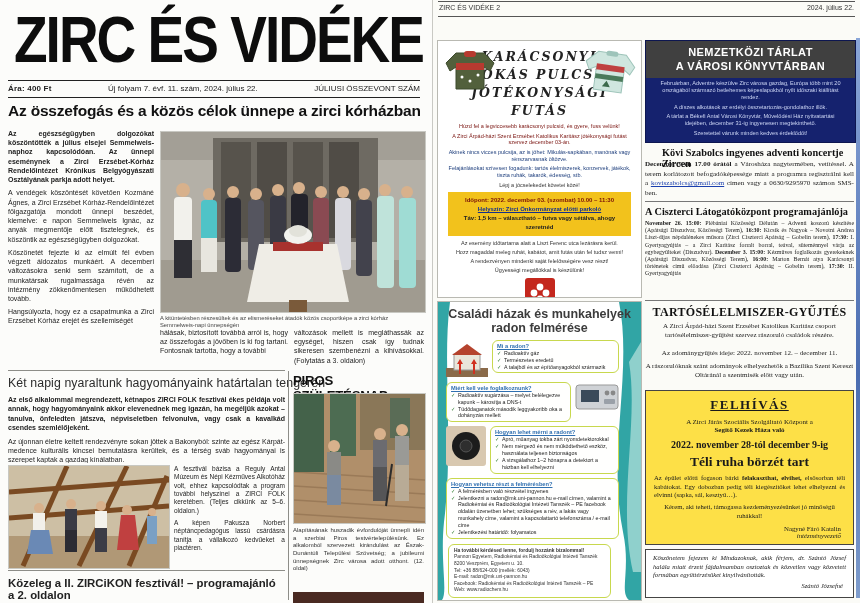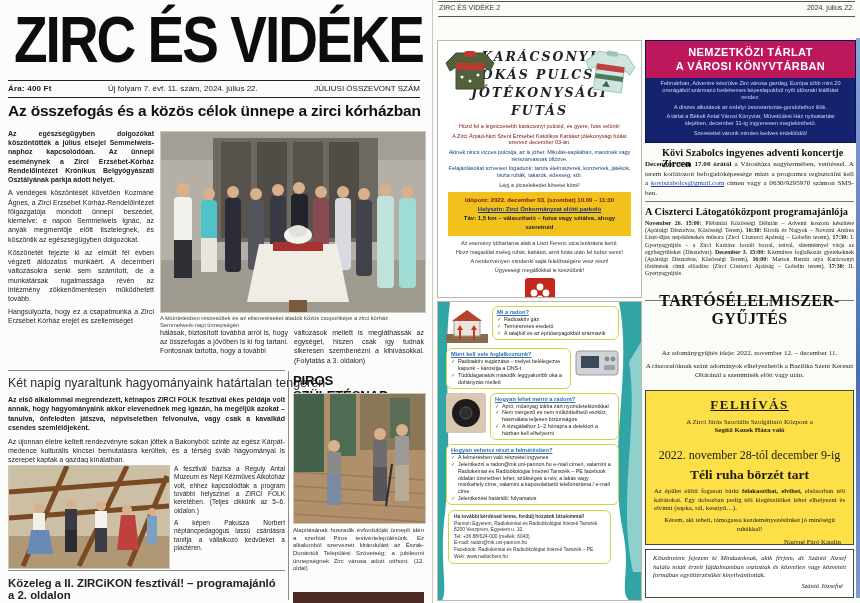--- a/index.html
+++ b/index.html
@@ -69,43 +69,43 @@
   .rhead{font-size:5.7px;font-weight:700;color:#2f6fb0;text-decoration:underline;margin-bottom:1px;}
   .rbox ul{margin:0;padding:0;list-style:none;}
   .rbox li{font-size:5.3px;line-height:1.3;color:#222;padding-left:7px;position:relative;text-align:left;}
   .rbox li::before{content:"✓";position:absolute;left:0;color:#2a7a2a;}
   .rcontact{position:relative;z-index:3;margin:5px 30px 0 10px;border:1.3px solid #c8d84e;border-radius:6px;
             padding:3px 5px;font-size:4.9px;line-height:1.35;color:#333;text-align:left;}
   .rcontact .first{font-weight:700;}
   .tealband{position:absolute;top:0;height:298px;z-index:1;}
   .navy{left:212px;top:40px;width:209px;height:101px;background:#15226e;border:1px solid #0d1650;
         text-align:center;overflow:hidden;}
-  .navy-titlewrap{background:#be185d;padding:5px 2px 4px;}
+  .navy-titlewrap{background:#404040;padding:5px 2px 4px;}
   .navy-t{color:#fff;font-weight:700;font-size:11px;letter-spacing:.4px;line-height:1.25;}
   .navy-lines div{font-size:5.6px;color:#ccd5f4;margin:2.6px 10px;line-height:1.25;}
   .rh{position:absolute;left:212px;width:209px;font-family:"Liberation Serif",serif;font-weight:700;
       color:#111;}
   .concert-h{top:147px;font-size:10.3px;margin-left:17px;}
   .concert-b{position:absolute;left:212px;top:160px;width:209px;font-family:"Liberation Serif",serif;
              font-size:7.1px;line-height:1.35;text-align:justify;color:#222;}
   .linklike{color:#1a3fae;text-decoration:underline;}
   .rdiv{position:absolute;left:212px;width:209px;border-top:1px solid #777;}
   .cist-h{top:206px;font-size:10.3px;}
   .cist-b{position:absolute;left:212px;top:220px;width:209px;height:76px;overflow:hidden;
           font-family:"Liberation Serif",serif;font-size:5.9px;line-height:1.22;text-align:justify;color:#222;}
-  .food-t{position:absolute;left:212px;top:292px;width:209px;text-align:center;
-          font-family:"Liberation Serif",serif;font-weight:700;font-size:16px;letter-spacing:.3px;color:#111;}
+  .food-t{position:absolute;left:212px;top:305px;width:209px;text-align:center;
+          font-family:"Liberation Serif",serif;font-weight:700;font-size:12px;letter-spacing:.3px;color:#111;}
   .food-p{position:absolute;left:212px;width:209px;font-family:"Liberation Serif",serif;font-size:7px;
           line-height:1.3;text-align:center;color:#222;}
   .call{position:absolute;left:212px;top:390px;width:207px;height:153px;border:1.5px solid #444;
         background:#fde047;font-family:"Liberation Serif",serif;text-align:center;overflow:hidden;}
   .call-t{font-size:13px;font-weight:700;text-decoration:underline;letter-spacing:1.5px;margin-top:6px;}
   .call-l1{font-size:7px;margin-top:5px;}
   .call-l1b{font-size:7px;font-weight:700;}
-  .call-d{font-size:12px;font-weight:400;margin-top:14px;}
+  .call-d{font-size:10px;font-weight:700;margin-top:5px;}
   .call-sub{font-size:13.5px;font-weight:700;margin-top:4px;}
   .call-p{font-size:6.7px;line-height:1.3;text-align:justify;margin:4px 8px 0;}
   .call-p2{font-size:6.7px;line-height:1.3;margin:3px 10px 0;}
   .call-sig{font-size:6.8px;text-align:right;margin:4px 12px 0;}
   .call-role{font-style:italic;}
   .cond{position:absolute;left:212px;top:549px;width:207px;height:47px;border:1px solid #444;
         background:#fff;font-family:"Liberation Serif",serif;overflow:hidden;}
   .cond-p{font-size:6.6px;font-style:italic;line-height:1.3;text-align:justify;margin:4px 7px 0;}
   .cond-sig{font-size:6.6px;font-style:italic;text-align:right;margin:2px 10px 0;}
   .bluestrip{position:absolute;right:1px;top:38px;width:4px;height:560px;
@@ -322,20 +322,24 @@
     </div>
 
     <div class="boxposter radon">
       <svg class="tealband" style="left:0;width:20px;" width="20" height="298" viewBox="0 0 20 298" preserveAspectRatio="none">
         <path d="M0,0 L12,0 C4,60 16,140 6,220 C2,260 10,290 4,298 L0,298 Z" fill="#31a5a5"></path>
       </svg>
       <svg class="tealband" style="right:0;width:52px;" width="52" height="298" viewBox="0 0 52 298" preserveAspectRatio="none">
         <path d="M52,0 L30,0 C44,70 18,150 34,230 C42,268 30,290 40,298 L52,298 Z" fill="#31a5a5"></path>
         <path d="M52,40 L40,60 C50,120 28,200 44,270 L52,270 Z" fill="#8fd0cc"></path>
       </svg>
+      <div class="radon-title">
+        <div>Családi házak és munkahelyek</div>
+        <div>radon felmérése</div>
+      </div>
       <div class="rrow">
         <svg width="42" height="38" viewBox="0 0 42 38" style="flex:0 0 auto;">
           <rect x="0" y="28" width="42" height="9" fill="#8a6a4a"></rect>
           <rect x="8" y="14" width="26" height="16" fill="#e9e5da" stroke="#999"></rect>
           <polygon points="6,15 21,4 36,15" fill="#b5432e"></polygon>
           <g stroke="#d03020" stroke-width="2">
               <line x1="14" y1="34" x2="14" y2="22"></line>
               <line x1="28" y1="34" x2="28" y2="22"></line>
             </g>
           <polygon points="14,19 11,24 17,24" fill="#d03020"></polygon>
@@ -421,20 +425,21 @@
     </div>
     <div class="rdiv" style="top:201px"></div>
 
     <div class="rh cist-h">A Ciszterci Látogatóközpont programajánlója</div>
     <div class="cist-b">
       <b>November 26. 15:00:</b><span> Plébániai Közösségi Délután – Adventi koszorú készítése (Apátsági Díszudvar, Közösségi Terem), </span><b>16:30:</b><span> Kicsik és Nagyok – Novotni Andrea Liszt-díjas népdalénekes műsora (Zirci Ciszterci Apátság – Gobelin terem), </span><b>17:30:</b><span> I. Gyertyagyújtás – a Zirci Karitász forralt borral, teával, süteménnyel várja az egybegyűlteket (Díszudvar). </span><b>December 3. 15:00:</b><span> Kézműves foglalkozás gyerekeknek (Apátsági Díszudvar, Közösségi Terem), </span><b>16:00:</b><span> Marton Bernát atya Karácsonyi történetek című előadása (Zirci Ciszterci Apátság – Gobelin terem), </span><b>17:30:</b><span> II. Gyertyagyújtás</span>
     </div>
     <div class="rdiv" style="top:300px"></div>
 
     <div class="food-t">TARTÓSÉLELMISZER-GYŰJTÉS</div>
+    <div class="food-p" style="top:322px">A Zirci Árpád-házi Szent Erzsébet Katolikus Karitász csoport tartósélelmiszer-gyűjtést szervez rászoruló családok részére.</div>
     <div class="food-p" style="top:349px">Az adománygyűjtés ideje: 2022. november 12. – december 11.</div>
     <div class="food-p" style="top:362px">A rászorulóknak szánt adományok elhelyezhetők a Bazilika Szent Kereszt Oltáránál a szentmisék előtt vagy után.</div>
 
     <div class="call">
       <div class="call-t">FELHÍVÁS</div>
       <div class="call-l1">A Zirci Járás Szociális Szolgáltató Központ a</div>
       <div class="call-l1b">Segítő Kezek Háza való</div>
       <div class="call-d">2022. november 28-tól december 9-ig</div>
       <div class="call-sub">Téli ruha börzét tart</div>
       <div class="call-p">

